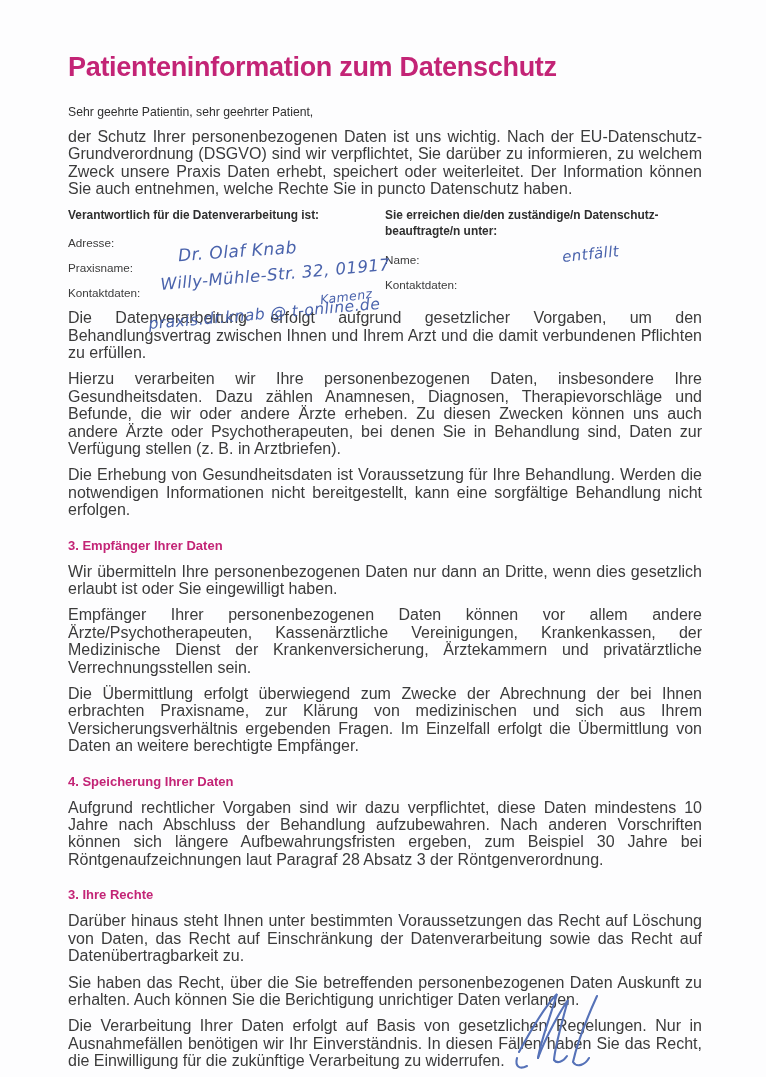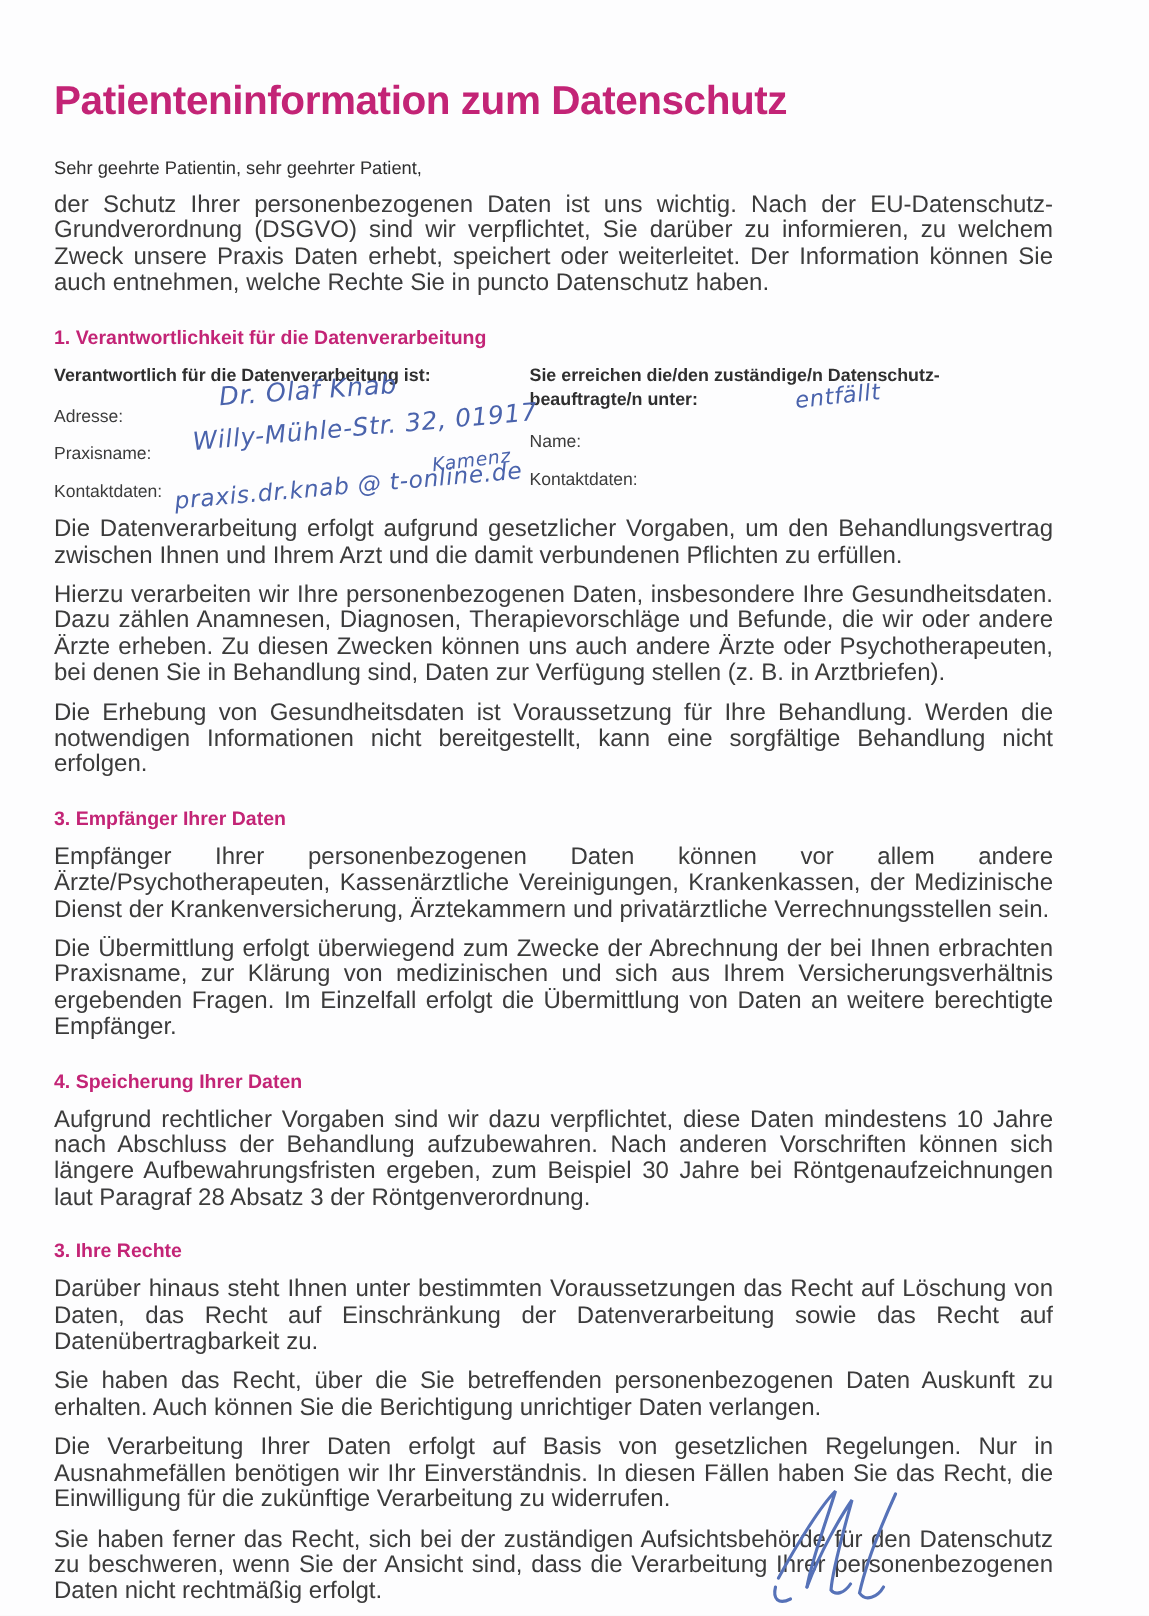--- a/index.html
+++ b/index.html
@@ -7,21 +7,21 @@
   body {
     font-family: "Liberation Sans", sans-serif;
     background: #f2f2f4;
   }
   .page {
     position: relative;
     width: 766px;
     height: 1077px;
     background: #fdfdfe;
     overflow: hidden;
-    padding: 52px 64px 0 36px;
+    padding: 52px 64px 0 68px;
     color: #3b3b3b;
   }
   .doc-title {
     font-size: 27px;
     font-weight: bold;
     letter-spacing: -0.3px;
     margin-bottom: 22px;
   }
   .greeting {
     font-size: 12.2px;
@@ -85,21 +85,20 @@
 <body>
 
 <div class="page">
 
   <h1 class="doc-title accent" style="color: rgb(195, 36, 118);">Patienteninformation zum Datenschutz</h1>
 
   <p class="greeting">Sehr geehrte Patientin, sehr geehrter Patient,</p>
   <p class="body-text">der Schutz Ihrer personenbezogenen Daten ist uns wichtig. Nach der EU-Datenschutz-Grundverordnung (DSGVO) sind wir verpflichtet, Sie darüber zu informieren, zu welchem Zweck unsere Praxis Daten erhebt, speichert oder weiterleitet. Der Information können Sie auch entnehmen, welche Rechte Sie in puncto Datenschutz haben.</p>
 
   <div class="sec1">
-    <h2 class="sec-heading accent" style="color: rgb(195, 36, 118);">1. Verantwortlichkeit für die Datenverarbeitung</h2>
     <div class="sec1-grid">
       <div>
         <div class="col-label">Verantwortlich für die Datenverarbeitung ist:</div>
         <div class="field-row">Adresse:</div>
         <div class="field-row">Praxisname:</div>
         <div class="field-row">Kontaktdaten:</div>
       </div>
       <div>
         <div class="col-label" style="max-width:300px;">Sie erreichen die/den zuständige/n Datenschutz-beauftragte/n unter:</div>
         <div class="field-row">Name:</div>
@@ -115,20 +114,21 @@
   </div>
 
   <section>
     <p class="body-text">Die Datenverarbeitung erfolgt aufgrund gesetzlicher Vorgaben, um den Behandlungsvertrag zwischen Ihnen und Ihrem Arzt und die damit verbundenen Pflichten zu erfüllen.</p>
     <p class="body-text">Hierzu verarbeiten wir Ihre personenbezogenen Daten, insbesondere Ihre Gesundheitsdaten. Dazu zählen Anamnesen, Diagnosen, Therapievorschläge und Befunde, die wir oder andere Ärzte erheben. Zu diesen Zwecken können uns auch andere Ärzte oder Psychotherapeuten, bei denen Sie in Behandlung sind, Daten zur Verfügung stellen (z. B. in Arztbriefen).</p>
     <p class="body-text">Die Erhebung von Gesundheitsdaten ist Voraussetzung für Ihre Behandlung. Werden die notwendigen Informationen nicht bereitgestellt, kann eine sorgfältige Behandlung nicht erfolgen.</p>
   </section>
 
   <section>
     <h2 class="sec-heading accent" style="color: rgb(195, 36, 118);">3. Empfänger Ihrer Daten</h2>
+    <p class="body-text">Wir übermitteln Ihre personenbezogenen Daten nur dann an Dritte, wenn dies gesetzlich erlaubt ist oder Sie eingewilligt haben.</p>
     <p class="body-text">Empfänger Ihrer personenbezogenen Daten können vor allem andere Ärzte/Psychotherapeuten, Kassenärztliche Vereinigungen, Krankenkassen, der Medizinische Dienst der Krankenversicherung, Ärztekammern und privatärztliche Verrechnungsstellen sein.</p>
     <p class="body-text">Die Übermittlung erfolgt überwiegend zum Zwecke der Abrechnung der bei Ihnen erbrachten Praxisname, zur Klärung von medizinischen und sich aus Ihrem Versicherungsverhältnis ergebenden Fragen. Im Einzelfall erfolgt die Übermittlung von Daten an weitere berechtigte Empfänger.</p>
   </section>
 
   <section>
     <h2 class="sec-heading accent" style="color: rgb(195, 36, 118);">4. Speicherung Ihrer Daten</h2>
     <p class="body-text">Aufgrund rechtlicher Vorgaben sind wir dazu verpflichtet, diese Daten mindestens 10 Jahre nach Abschluss der Behandlung aufzubewahren. Nach anderen Vorschriften können sich längere Aufbewahrungsfristen ergeben, zum Beispiel 30 Jahre bei Röntgenaufzeichnungen laut Paragraf 28 Absatz 3 der Röntgenverordnung.</p>
   </section>
 
   <section>

